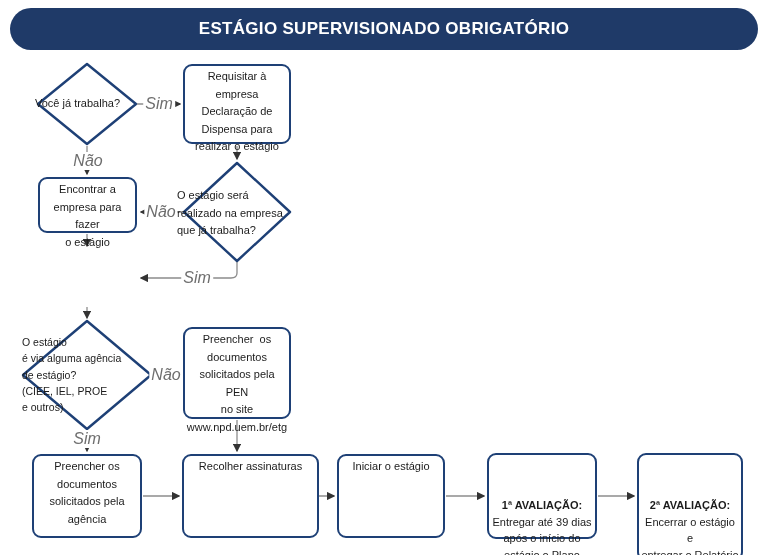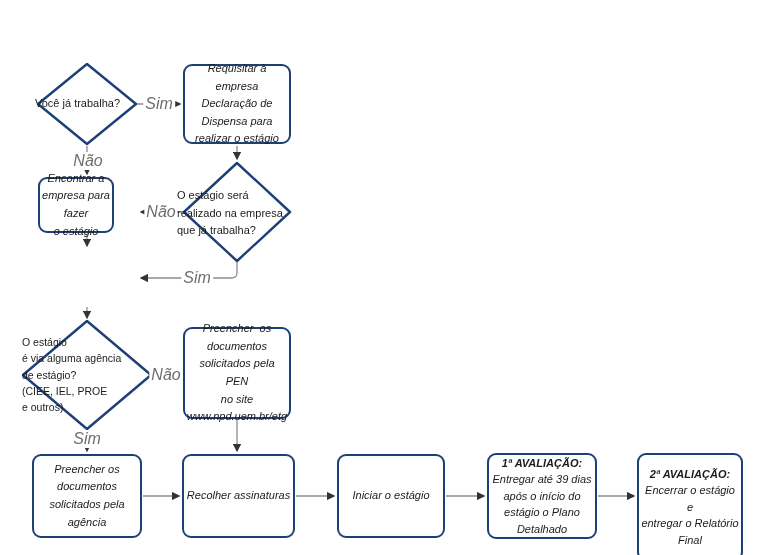--- a/index.html
+++ b/index.html
@@ -20,44 +20,45 @@
     background:var(--navy);border-radius:21px;
     display:flex;align-items:center;justify-content:center;
     color:#ffffff;font-weight:bold;font-size:17px;letter-spacing:.3px;
   }
   svg.wires{position:absolute;left:0;top:0;z-index:1;}
   svg.wires line, svg.wires path.wire{stroke:var(--connector);stroke-width:1.3;fill:none;}
   svg.wires polygon.diamond{fill:#ffffff;stroke:var(--border-navy);stroke-width:2.4;stroke-linejoin:round;}
   .box{
     position:absolute;z-index:2;background:#ffffff;
     border:2.5px solid var(--border-navy);border-radius:9px;
-    display:flex;flex-direction:column;align-items:center;justify-content:center;
+    display:flex;flex-direction:column;align-items:center;justify-content:flex-start;
     text-align:center;color:var(--node-text);font-size:11px;line-height:1.6;
-    padding:2px;white-space:pre-wrap;font-style:italic;
+    padding:2px;white-space:pre-wrap;
   }
-  .box .bold-title{font-weight:bold;}
+  .box .bold-title{font-weight:bold;margin-top:40px;}
   .box.tight{line-height:1.5;}
   .dtext{
     position:absolute;z-index:2;transform:translate(-50%,-50%);
     text-align:left;color:var(--node-text);font-size:11px;line-height:1.6;
     white-space:pre-line;
   }
   .dtext.small{font-size:10.5px;line-height:1.55;}
   .elabel{
     position:absolute;z-index:3;transform:translate(-50%,-50%);
     background:#ffffff;color:var(--label-gray);font-size:16px;line-height:1;
     padding:1px 2px;
     font-style:italic;
   }
 </style>
 </head>
 <body>
 
 <div class="canvas">
 
+  <div class="header">ESTÁGIO SUPERVISIONADO OBRIGATÓRIO</div>
 
   <svg class="wires" width="768" height="555" viewBox="0 0 768 555">
     <defs>
       <marker id="arr" viewBox="0 0 10 10" refX="8.5" refY="5" markerWidth="6.5" markerHeight="6.5" orient="auto">
         <path d="M0,0 L10,5 L0,10 z" fill="#333333"></path>
       </marker>
     </defs>
 
     <g>
       <line x1="137" y1="104" x2="180" y2="104" marker-end="url(#arr)"></line>
@@ -93,21 +94,21 @@
 (CIEE, IEL, PROE
 e outros)</div>
 
   <div class="box" style="left:183px;top:64px;width:108px;height:80px;">
     <div>Requisitar à empresa
 Declaração de
 Dispensa para
 realizar o estágio</div>
   </div>
 
-  <div class="box" style="left:38px;top:177px;width:76px;height:56px;">
+  <div class="box" style="left:38px;top:177px;width:99px;height:56px;">
     <div>Encontrar a
 empresa para fazer
 o estágio</div>
   </div>
 
 
   <div class="box" style="left:183px;top:327px;width:108px;height:92px;">
     <div>Preencher  os
 documentos
 solicitados pela PEN
@@ -115,21 +116,21 @@
 www.npd.uem.br/etg</div>
   </div>
 
   <div class="box" style="left:32px;top:454px;width:110px;height:84px;">
     <div>Preencher os
 documentos
 solicitados pela
 agência</div>
   </div>
 
-  <div class="box" style="left:182px;top:454px;width:113px;height:84px;">
+  <div class="box" style="left:182px;top:454px;width:137px;height:84px;">
     <div>Recolher assinaturas</div>
   </div>
 
   <div class="box" style="left:337px;top:454px;width:108px;height:84px;">
     <div>Iniciar o estágio</div>
   </div>
 
   <div class="box tight" style="left:487px;top:453px;width:110px;height:86px;">
     <div class="bold-title">1ª AVALIAÇÃO:</div>
     <div>Entregar até 39 dias

